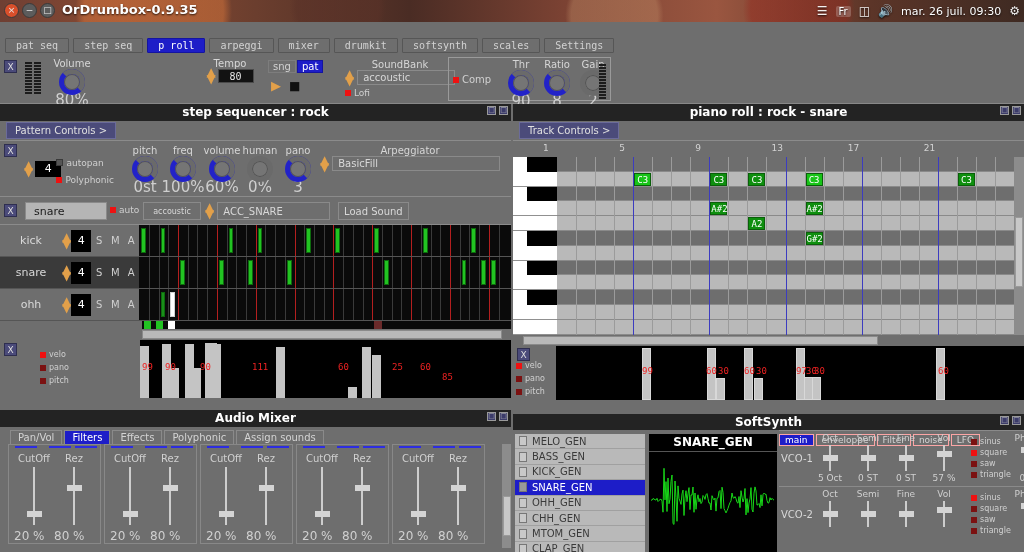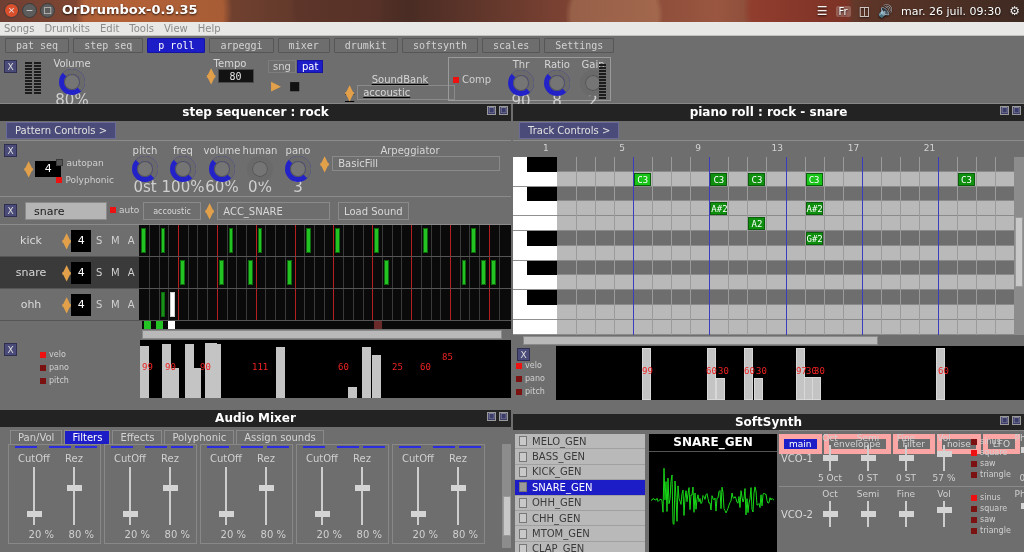--- a/index.html
+++ b/index.html
@@ -155,35 +155,35 @@
   .mx-tabs { display: flex; gap: 2px; padding: 3px 8px 0 10px; }
   .mx-tab { border: 1px solid #8a8a8a; border-bottom: none; color: #d4d4d4; font-size: 10px; padding: 1px 7px;
             background: #6e6e6e; }
   .mx-tab.active { background: #1d1dc8; color: #fff; }
   .strips { display: flex; gap: 3px; padding: 0 8px; position: relative; }
   .strip { border: 1px solid #888; width: 93px; height: 100px; position: relative; padding-top: 3px;}
   .strip .blue-line { position: absolute; height: 2px; background: #2d2de0; top: 1px; }
   .sl-col { position: absolute; width: 40px; text-align: center; color: #d0d0d0; font-size: 10px; }
   .sl-track { position: absolute; width: 2px; background: #cdcdcd; }
   .sl-knob { position: absolute; width: 15px; height: 6px; background: #d4d4d4; }
-  .sl-val { position: absolute; width: 40px; text-align: right; color: #d0d0d0; font-size: 10px; }
+  .sl-val { position: absolute; width: 40px; text-align: left; color: #d0d0d0; font-size: 12px; }
 
   
   #softsynth { position: absolute; left: 513px; top: 414px; width: 511px; height: 138px; background: #6e6e6e; }
   .ss-list { position: absolute; left: 2px; top: 20px; width: 130px; bottom: 0; background: #b9b9b9; }
   .ss-item { height: 15.4px; display: flex; align-items: center; gap: 5px; padding-left: 4px;
              border-bottom: 1px solid #a0a0a0; font-size: 10px; color: #3a3a3a; }
   .ss-item.sel { background: #1d1dc8; color: #fff; }
   .ss-item .cb { width: 8px; height: 10px; border: 1px solid #777; background: #c9c9c9; }
   .ss-item.sel .cb { background: #9a9a9a; }
   .wave-box { position: absolute; left: 136px; top: 20px; width: 128px; bottom: 0; background: #000; }
   .wave-title { color: #fff; font-weight: bold; font-size: 12px; text-align: center; line-height: 17px;
                 border-bottom: 1px solid #555; }
   .syn-tabs { position: absolute; left: 266px; top: 20px; right: 0; display: flex; gap: 2px; }
-  .syn-tab { border: 5px solid #fca5a5; color: #d4d4d4; font-size: 9px; padding: 0 5px; background: #6e6e6e; }
+  .syn-tab { border: 1px solid #fca5a5; color: #d4d4d4; font-size: 9px; padding: 0 5px; background: #6e6e6e; }
   .syn-tab.active { background: #1d1dc8; color: #fff; }
   .vco { position: absolute; left: 266px; right: 0; border-top: 1px solid #8a8a8a; }
   .vco-name { position: absolute; left: 2px; color: #d8d8d8; font-size: 10px; }
   .vs-col { position: absolute; width: 34px; text-align: center; color: #d0d0d0; font-size: 9px; }
   .waveopt { position: absolute; color: #d0d0d0; font-size: 8px; display:flex; align-items:center; gap:3px; }
 </style>
 </head>
 <body>
 
 <div id="app">
@@ -198,28 +198,20 @@
     <div class="tray">
       <span class="ic">☰</span>
       <span class="kbd">Fr</span>
       <span class="ic">◫</span>
       <span class="ic">🔊</span>
       <span>mar. 26 juil. 09:30</span>
       <span class="ic">⚙</span>
     </div>
   </div>
 
-  <div class="menubar">
-    <span>Songs</span>
-    <span>Drumkits</span>
-    <span>Edit</span>
-    <span>Tools</span>
-    <span>View</span>
-    <span>Help</span>
-  </div>
 
   <div class="tabbar">
     <div class="tabbtn">pat seq</div>
     <div class="tabbtn">step seq</div>
     <div class="tabbtn active">p roll</div>
     <div class="tabbtn">arpeggi</div>
     <div class="tabbtn">mixer</div>
     <div class="tabbtn">drumkit</div>
     <div class="tabbtn">softsynth</div>
     <div class="tabbtn">scales</div>
@@ -277,21 +269,21 @@
       <div style="display:flex;gap:1px;">
         <div class="pill">sng</div>
         <div class="pill on">pat</div>
       </div>
       <div style="display:flex;gap:8px;margin-top:5px;padding-left:3px;align-items:center;">
         <span style="color:#e2a04a;font-size:13px;">▶</span>
         <span style="color:#111;font-size:12px;">■</span>
       </div>
     </div>
 
-    <div style="position:absolute;left:345px;top:20px;width:110px;text-align:center;text-decoration:underline;">
+    <div style="position:absolute;left:345px;top:5px;width:110px;text-align:center;">
       <div class="knob-label">SoundBank</div>
       <div style="display:flex;align-items:center;gap:3px;">
         <div class="spin">▲<br>▼</div>
         <div class="smallbox" style="flex:1;text-align:left;">accoustic</div>
       </div>
       <div style="display:flex;align-items:center;gap:3px;margin-top:3px;">
         <span class="led"></span>
         <span style="color:#d0d0d0;font-size:9px;">Lofi</span>
       </div>
     </div>
@@ -621,21 +613,21 @@
           <div class="abar" style="left: 208px; width: 9px; height: 11px;"></div>
           <div class="abar" style="left: 222px; width: 9px; height: 50.6px;"></div>
           <div class="abar" style="left: 232px; width: 9px; height: 42.9px;"></div>
           <div class="aval" style="left: 2px; top: 22px;">99</div>
           <div class="aval" style="left: 25px; top: 22px;">90</div>
           <div class="aval" style="left: 60px; top: 22px;">90</div>
           <div class="aval" style="left: 112px; top: 22px;">111</div>
           <div class="aval" style="left: 198px; top: 22px;">60</div>
           <div class="aval" style="left: 252px; top: 22px;">25</div>
           <div class="aval" style="left: 280px; top: 22px;">60</div>
-          <div class="aval" style="left: 302px; top: 12px;">85</div>
+          <div class="aval" style="left: 302px; top: 32px;">85</div>
         </div>
     </div>
   </div>
 
   <div id="pianoroll">
     <div class="panel-title">
       <span>piano roll : rock - snare</span>
       <span class="wbtns">
         <span class="wb">□</span>
         <span class="wb">□</span>

